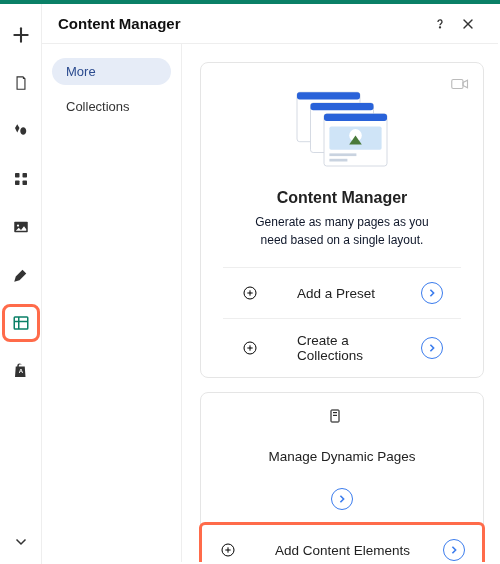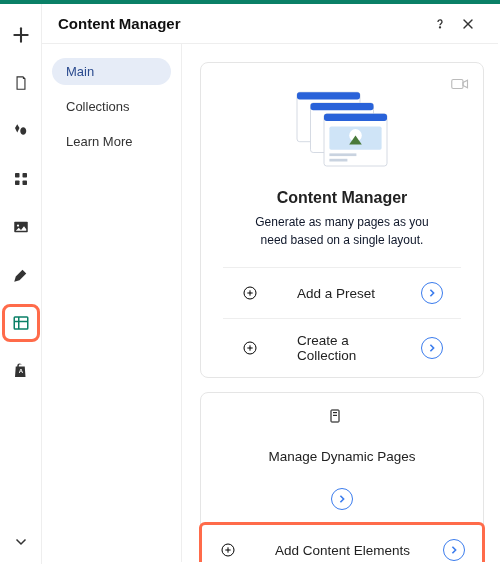--- a/index.html
+++ b/index.html
@@ -128,23 +128,22 @@
     <div class="hdr-icon">
       <svg viewBox="0 0 24 24" fill="none" stroke="currentColor" stroke-width="2" stroke-linecap="round">
           <line x1="6" y1="6" x2="18" y2="18"></line>
           <line x1="18" y1="6" x2="6" y2="18"></line>
         </svg>
     </div>
   </div>
 
   <div class="panel-body">
     <div class="sub-nav">
-      <div class="sub-nav-item active">Main</div>
+      <div class="sub-nav-item active">More</div>
       <div class="sub-nav-item">Collections</div>
-      <div class="sub-nav-item">Learn More</div>
     </div>
 
     <div class="content">
 
       <div class="card intro-card">
         <div class="cam-icon">
           <svg viewBox="0 0 24 18" fill="none" stroke="currentColor" stroke-width="1.5">
               <rect x="1" y="3" width="15" height="12" rx="2"></rect>
               <path d="M16 7l6-3v10l-6-3z"></path>
             </svg>
@@ -183,21 +182,21 @@
           </span>
         </div>
         <div class="action-row">
           <span class="action-icon">
             <svg viewBox="0 0 24 24" fill="none" stroke="currentColor" stroke-width="1.5">
                 <circle cx="12" cy="12" r="9"></circle>
                 <line x1="12" y1="8" x2="12" y2="16"></line>
                 <line x1="8" y1="12" x2="16" y2="12"></line>
               </svg>
           </span>
-          <span class="action-label">Create a Collection</span>
+          <span class="action-label">Create a Collections</span>
           <span class="action-arrow">
             <svg viewBox="0 0 10 10" fill="none" stroke="currentColor" stroke-width="2">
                 <polyline points="3 1 7 5 3 9"></polyline>
               </svg>
           </span>
         </div>
       </div>
 
       <div class="card card2">
         <div class="action-row">

